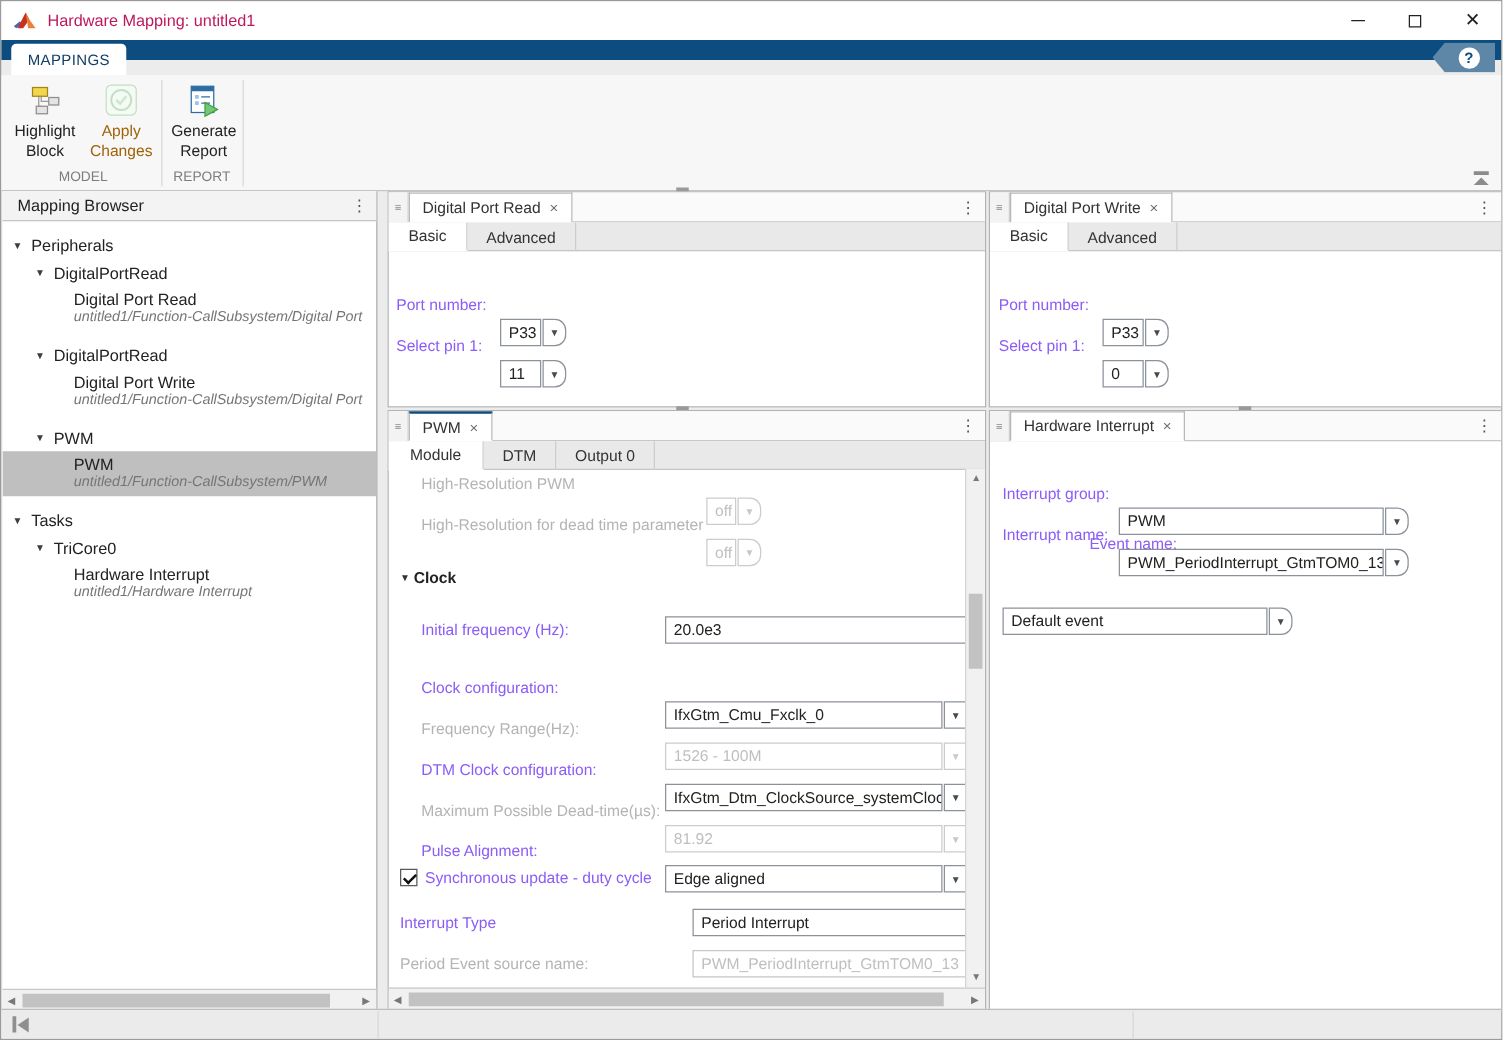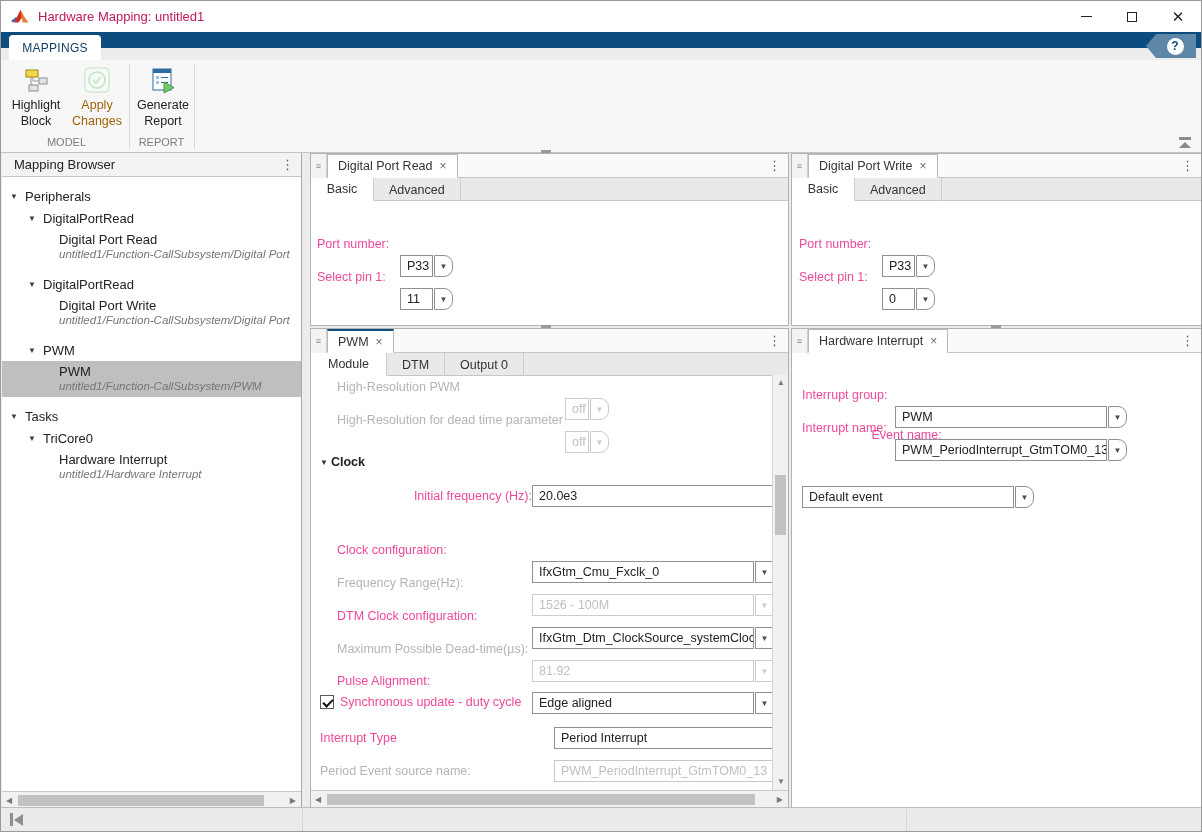--- a/index.html
+++ b/index.html
@@ -39,21 +39,21 @@
   .drag-handle { width:16px; height:24px; border-right:1px solid #cfcfcf; background:#f3f3f3; display:flex; align-items:center; justify-content:center; font-size:9px; color:#8a8a8a; }
   .doc-tab { height:24px; margin-bottom:-1px; background:#fff; border:1px solid #b9b9b9; border-bottom:1px solid #fff; display:flex; align-items:center; gap:7px; padding:0 10px; font-size:12.5px; color:#333; }
   .doc-tab.accent { border-top:2px solid #0c4c7e; }
   .tab-close { color:#6e6e6e; font-size:12px; }
   .kebab { position:absolute; right:7px; top:4px; font-size:13px; color:#555; letter-spacing:0; }
   .subtabs { position:absolute; left:0; top:24px; right:0; height:23px; background:#e9e9e9; border-bottom:1px solid #c6c6c6; display:flex; }
   .subtab { height:23px; padding:0 15px; display:flex; align-items:center; font-size:12.5px; color:#333; border-right:1px solid #cdcdcd; }
   .subtab.active { background:#fff; margin-bottom:-1px; border-bottom:1px solid #fff; }
 
   .frow { position:absolute; display:flex; align-items:center; }
-  .flabel { font-size:12.5px; color:#ec4899; }
+  .flabel { font-size:12.5px; color:#8b5cf6; }
   .flabel.dim { color:#b4b4b4; }
   .dd { display:flex; height:22px;margin-top:44px; }
   .dd .val { background:#fff; border:1px solid #8c929a; padding:0 6px; font-size:12.5px; color:#222; display:flex; align-items:center; white-space:nowrap; overflow:hidden; }
   .dd .arr { width:19px; margin-left:1px; background:#fff; border:1px solid #8c929a; border-radius:0 9px 9px 0; display:flex; align-items:center; justify-content:center; font-size:8px; color:#4a4a4a; }
   .dd.dim .val { color:#bfbfbf; border-color:#cccccc; }
   .dd.dim .arr { color:#c9c9c9; border-color:#cccccc; }
   .tinput { height:22px; background:#fff; border:1px solid #8c929a; padding:0 6px; font-size:12.5px; color:#222; display:flex; align-items:center; white-space:nowrap; overflow:hidden; }
   .tinput.dim { color:#bfbfbf; border-color:#c6c6c6; }
 
   .section-hdr { position:absolute; font-size:12.5px; font-weight:bold; color:#222; display:flex; align-items:center; gap:3px; }
@@ -313,21 +313,21 @@
         <div class="val" style="width:24px;">off</div>
         <div class="arr">▼</div>
       </div>
     </div>
 
     <div class="section-hdr" style="left:9px; top:126px;">
       <span class="exp">▼</span>
       <span>Clock</span>
     </div>
 
-    <div class="frow" style="left:26px; top:156px;text-align:right;">
+    <div class="frow" style="left:26px; top:164px;">
       <span class="flabel" style="width:195px;">Initial frequency (Hz):</span>
       <div class="tinput" style="width:242px;">20.0e3</div>
     </div>
     <div class="frow" style="left:26px; top:188px;">
       <span class="flabel" style="width:195px;">Clock configuration:</span>
       <div class="dd">
         <div class="val" style="width:222px;">IfxGtm_Cmu_Fxclk_0</div>
         <div class="arr" style="border-radius:0;">▼</div>
       </div>
     </div>

